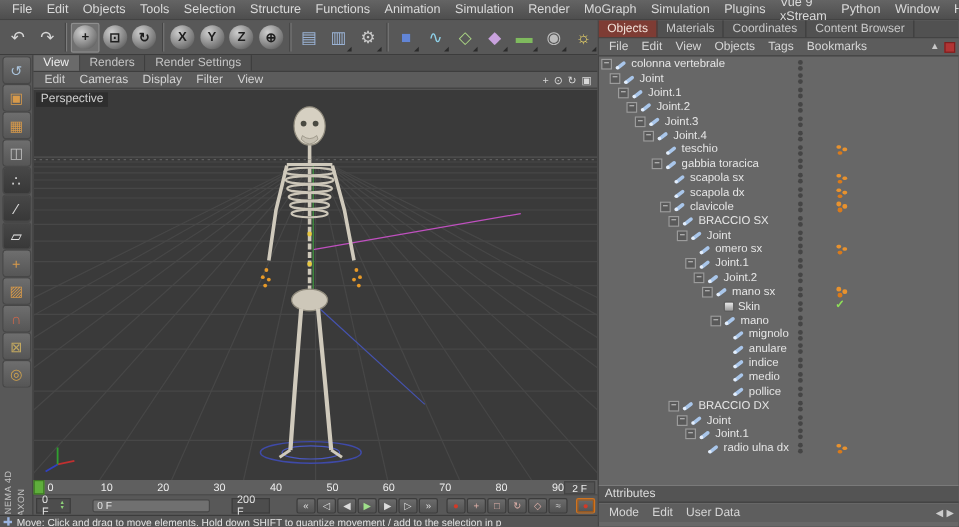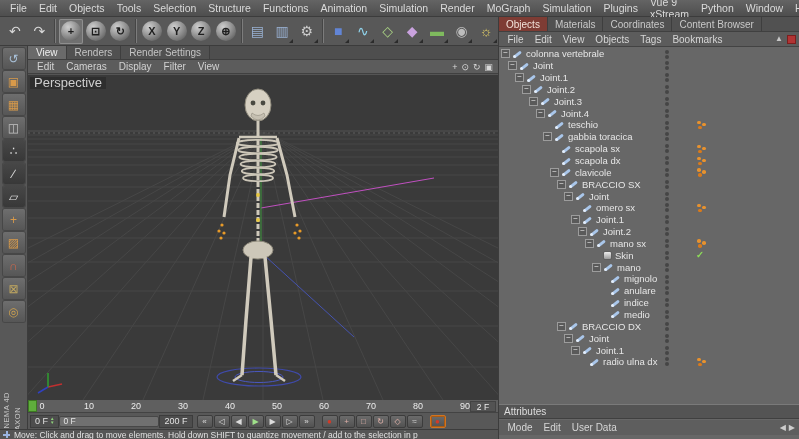--- a/index.html
+++ b/index.html
@@ -44,34 +44,34 @@
   .vp-tabs{height:14px;display:flex;background:#4e4e4e;border-bottom:1px solid #3e3e3e;}
   .vp-tab{padding:0 8px;display:flex;align-items:center;font-size:10px;color:#c4c4c4;
           border-right:1px solid #3e3e3e;background:#515151;}
   .vp-tab.active{background:#6a6a6a;color:#efefef;}
   .vp-menu{height:14px;display:flex;align-items:center;background:#5c5c5c;border-bottom:1px solid #404040;
            font-size:10px;color:#d2d2d2;padding-left:3px;}
   .vp-menu-item{padding:0 6px;}
   .vp-nav{margin-left:auto;display:flex;gap:4px;padding-right:5px;font-size:9px;color:#d8d8d8;}
   .vp-canvas{position:absolute;left:0;top:29px;width:470px;height:325px;background:#3a3a3a;overflow:hidden;}
   .vp-canvas svg{position:absolute;left:0;top:0;}
-  .vp-label{position:absolute;left:2px;top:2px;font-size:13px;color:#cfcfcf;
+  .vp-label{position:absolute;left:2px;top:2px;font-size:10px;color:#cfcfcf;
             background:rgba(40,40,40,.65);padding:0 4px;line-height:12px;}
 
   
   .timeline{position:absolute;left:28px;top:400px;width:470px;height:13px;background:#5f5f5f;
             border-bottom:1px solid #434343;font-size:9px;color:#ececec;}
   .tl-tick{position:absolute;top:0;transform:translateX(-50%);line-height:12px;}
   .tl-marker{position:absolute;left:0;top:0;width:9px;height:12px;background:#5fae3c;border:1px solid #3d7a22;}
   .tl-step{position:absolute;right:2px;top:1px;width:26px;height:11px;background:#535353;
            border:1px solid #434343;font-size:8.5px;display:flex;align-items:center;justify-content:center;}
 
   
   .transport{position:absolute;left:28px;top:413px;width:470px;height:16px;background:#585858;
-             display:flex;align-items:center;gap:0;padding:0 2px;}
+             display:flex;align-items:center;gap:18px;padding:0 2px;}
   .tr-field{height:13px;background:#4d4d4d;border:1px solid #3c3c3c;color:#e2e2e2;font-size:9px;
             display:flex;align-items:center;justify-content:center;padding:0 4px;gap:2px;}
   .spin{display:flex;flex-direction:column;font-size:4.5px;line-height:4px;color:#8fd37a;}
   .tr-range{width:100px;height:11px;background:#707070;border:1px solid #474747;border-radius:2px;
             display:flex;align-items:center;font-size:8.5px;color:#e6e6e6;padding:0 3px;}
   .tr-btns{display:flex;gap:1px;margin-left:4px;}
   .tr-btn{width:16px;height:13px;background:linear-gradient(#6b6b6b,#525252);border:1px solid #3c3c3c;
           border-radius:2px;display:flex;align-items:center;justify-content:center;font-size:8px;color:#dcdcdc;}
   .tr-btn.accent{border-color:#d07420;box-shadow:inset 0 0 0 1px #a85a14;}
   .tr-gap{width:5px;}
@@ -690,20 +690,30 @@
           <span style="flex: 0 0 auto; width: 100px;"></span>
           <div class="tree-leaf-pad"></div>
           <div class="icon-joint"></div>
           <span>medio</span>
           <div class="tree-dots">
             <i></i>
             <i></i>
           </div>
         </div>
         <div class="tree-row">
+          <span style="flex: 0 0 auto; width: 100px;"></span>
+          <div class="tree-leaf-pad"></div>
+          <div class="icon-joint"></div>
+          <span>pollice</span>
+          <div class="tree-dots">
+            <i></i>
+            <i></i>
+          </div>
+        </div>
+        <div class="tree-row">
           <span style="flex: 0 0 auto; width: 58px;"></span>
           <div class="tree-expander">−</div>
           <div class="icon-joint"></div>
           <span>BRACCIO DX</span>
           <div class="tree-dots">
             <i></i>
             <i></i>
           </div>
         </div>
         <div class="tree-row">

